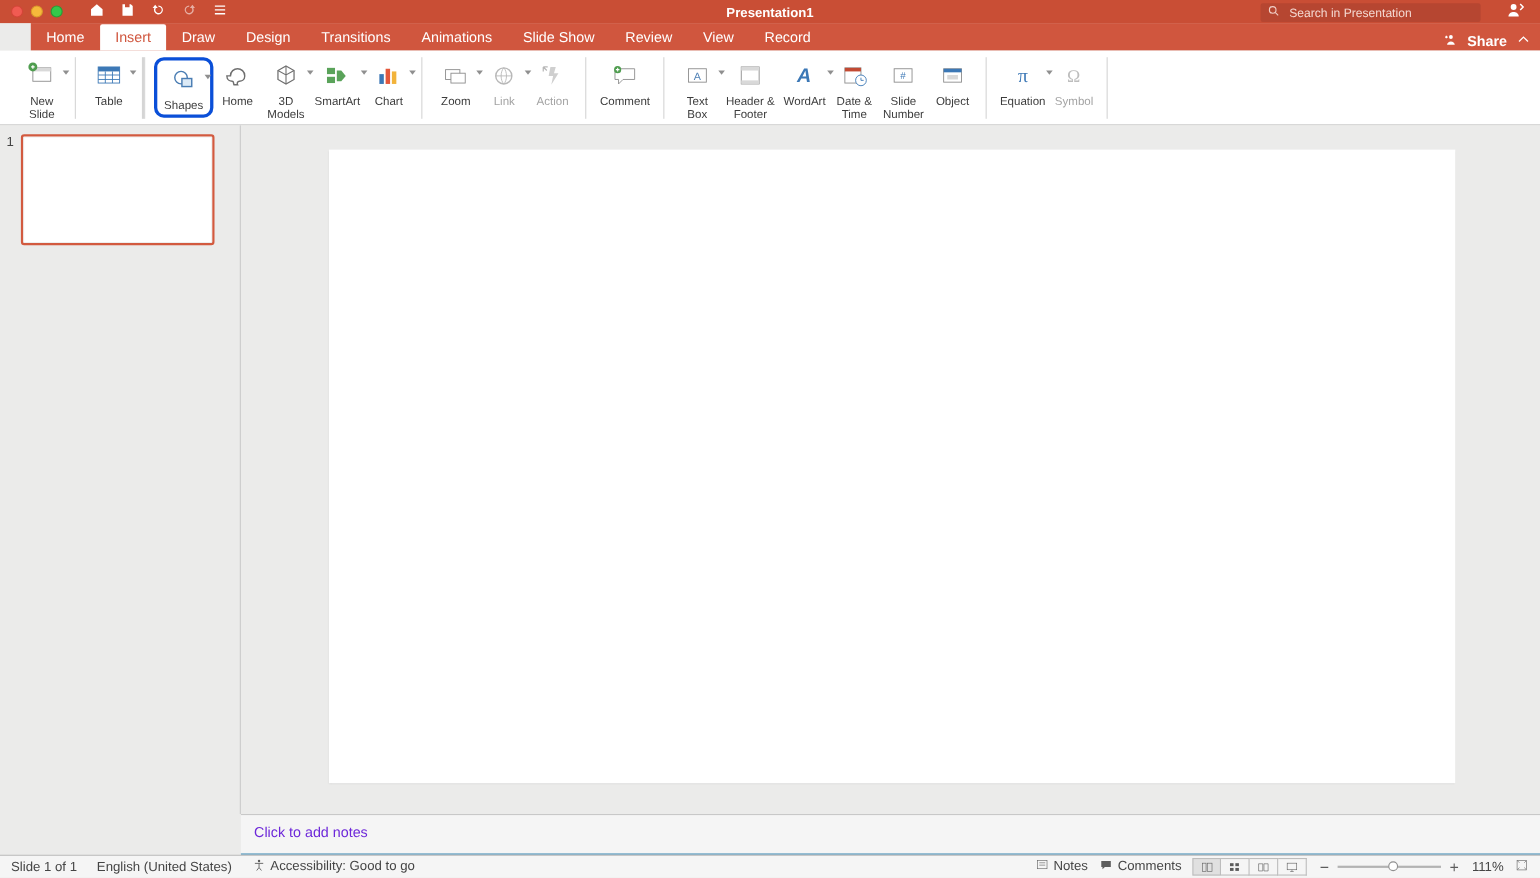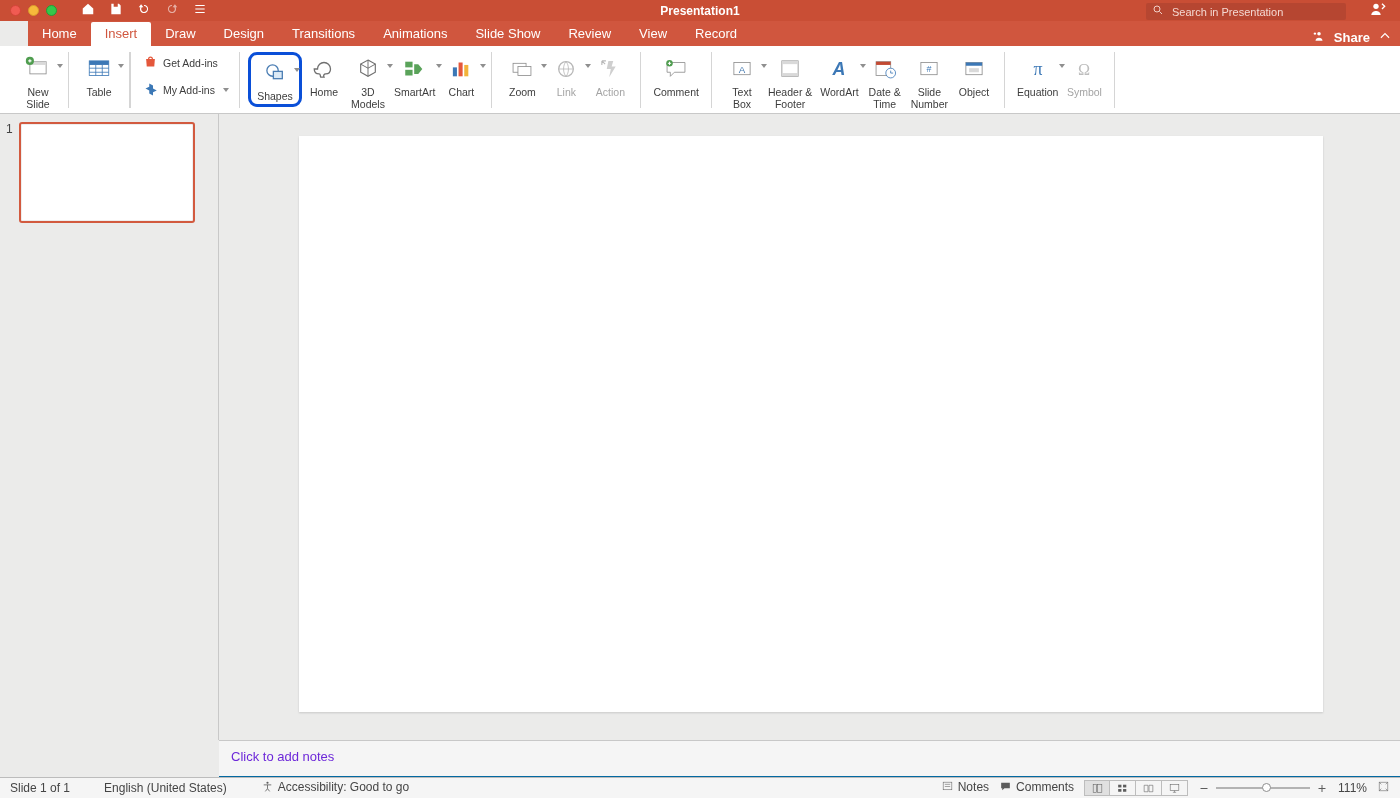--- a/index.html
+++ b/index.html
@@ -66,21 +66,21 @@
   .thumb-row{display:flex;align-items:flex-start;gap:6px;}
   .thumb-num{font-size:12px;color:#444;}
   .thumb{width:176px;height:101px;background:#fff;border:2px solid var(--thumb-brand);border-radius:3px;box-shadow:0 0 0 1px #eee inset;}
   .editor{flex:1;background:var(--light-gray);position:relative;overflow:hidden;}
   .slide{position:absolute;left:80px;top:22px;width:1024px;height:576px;background:#fff;box-shadow:0 1px 2px rgba(0,0,0,.15);}
 
   
   .notes{height:37px;background:#f5f5f5;border-top:1px solid #c8c8c8;border-bottom:1px solid #0369a1;padding:8px 12px;color:#6d28d9;font-size:13px;margin-left:219px;}
 
   
-  .status{height:21px;background:#f5f5f5;border-top:1px solid var(--status-border);display:flex;align-items:center;font-size:12px;color:#454545;padding:0 10px;gap:34px;}
+  .status{height:21px;background:#f5f5f5;border-top:1px solid var(--status-border);display:flex;align-items:center;font-size:12px;color:#454545;padding:0 10px;gap:18px;}
   .status .right{margin-left:auto;display:flex;align-items:center;gap:10px;}
   .status .iconbtn{display:flex;align-items:flex-start;gap:4px;cursor:pointer;}
   .viewstrip{display:flex;gap:0;}
   .viewstrip div{width:26px;height:16px;border:1px solid #bdbdbd;border-left:none;display:flex;align-items:center;justify-content:center;cursor:pointer;}
   .viewstrip div:first-child{border-left:1px solid #bdbdbd;}
   .viewstrip div.active{background:#e0e0e0;}
   .zoomslider{display:flex;align-items:center;gap:6px;}
   .zoomtrack{width:94px;height:2px;background:#b3b3b3;position:relative;}
   .zoomthumb{position:absolute;left:46px;top:-4px;width:9px;height:9px;border-radius:50%;background:#fff;border:1px solid #8f8f8f;}
   .pm{width:12px;height:12px;display:flex;align-items:center;justify-content:center;cursor:pointer;}
@@ -186,38 +186,20 @@
           </svg>
       </div>
         <span class="dd"></span>
       <div class="lbl">Table</div>
     </div>
   </div>
   <div class="sep"></div>
 
   <div class="sep"></div>
 
-  <div class="grp">
-    <div class="mini-stack">
-      <div class="mini">
-        <span><svg viewBox="0 0 24 24">
-              <path d="M5 8h14l-1 12H6z" fill="#e4573b"></path>
-              <path d="M9 8a3 3 0 0 1 6 0" fill="none" stroke="#e4573b" stroke-width="2"></path>
-            </svg></span>
-        <span>Get Add-ins</span>
-      </div>
-      <div class="mini">
-        <span><svg viewBox="0 0 24 24">
-              <path d="M4 12l6-3v-5l6 3v5l6 3-6 3v5l-6-3v-5z" fill="#3c78b6"></path>
-            </svg></span>
-        <span>My Add-ins</span>
-        <span class="mdd"></span>
-      </div>
-    </div>
-  </div>
   <div class="sep"></div>
 
   <div class="grp">
     <div class="highlight-box">
       <div class="rbtn">
         <div class="ic">
           <svg viewBox="0 0 32 32">
               <circle cx="13" cy="13" r="7" fill="none" stroke="#4a7db3" stroke-width="1.6"></circle>
               <rect x="14" y="14" width="11" height="9" fill="#dceaf6" stroke="#4a7db3" stroke-width="1.6"></rect>
             </svg>

